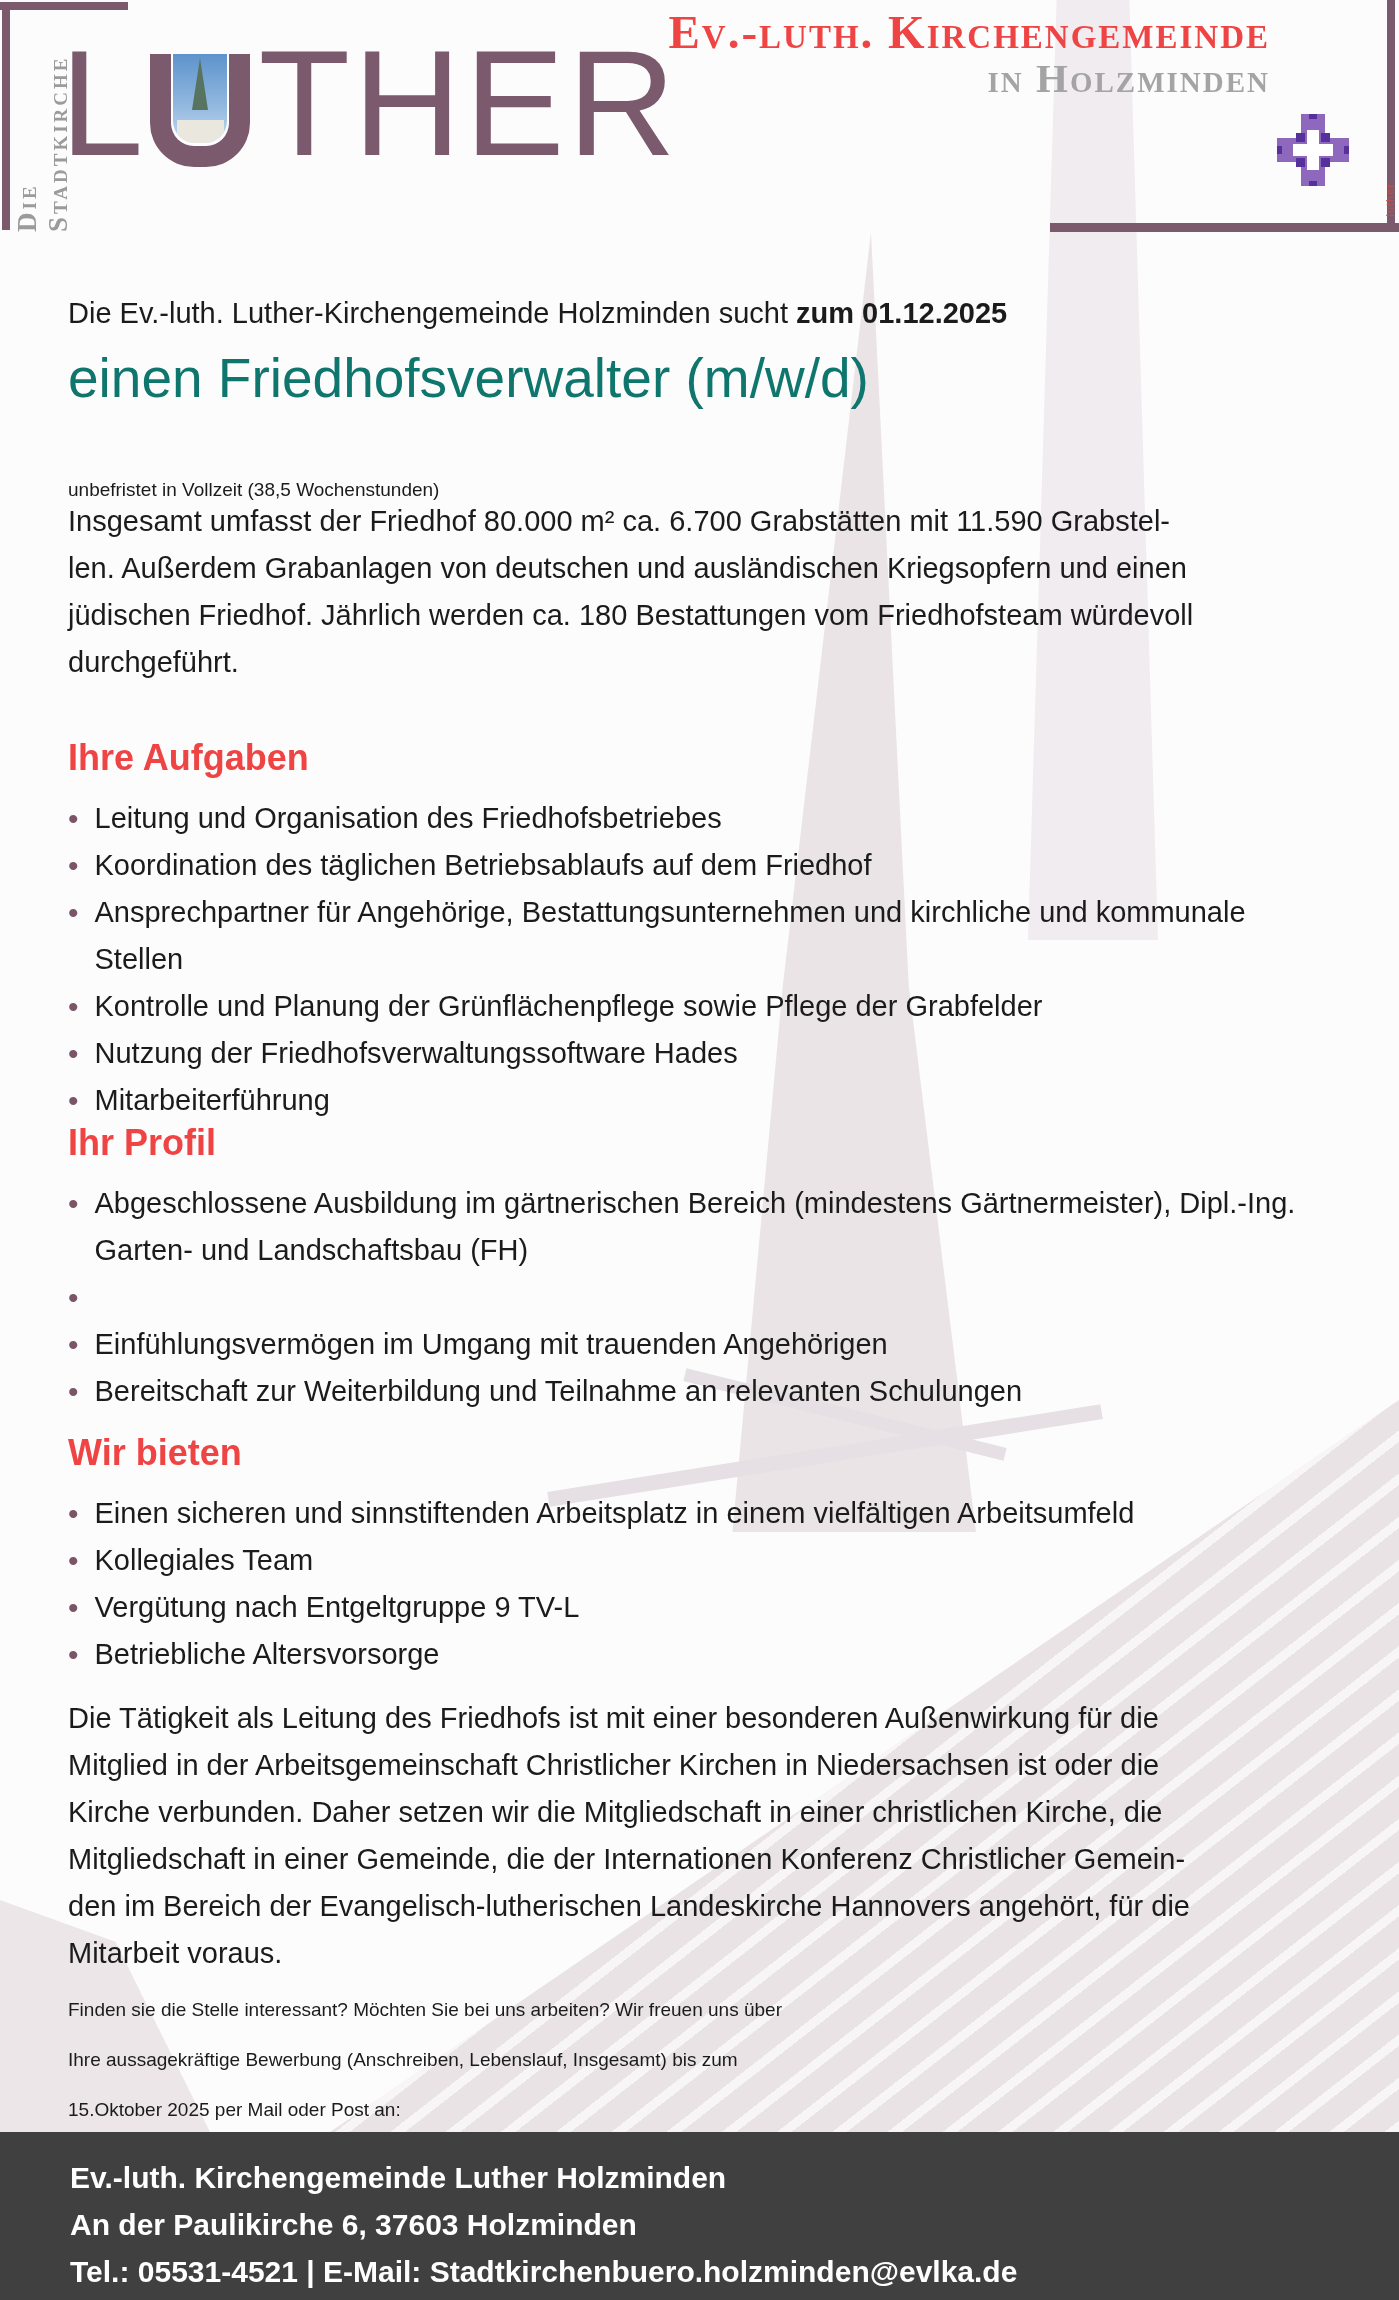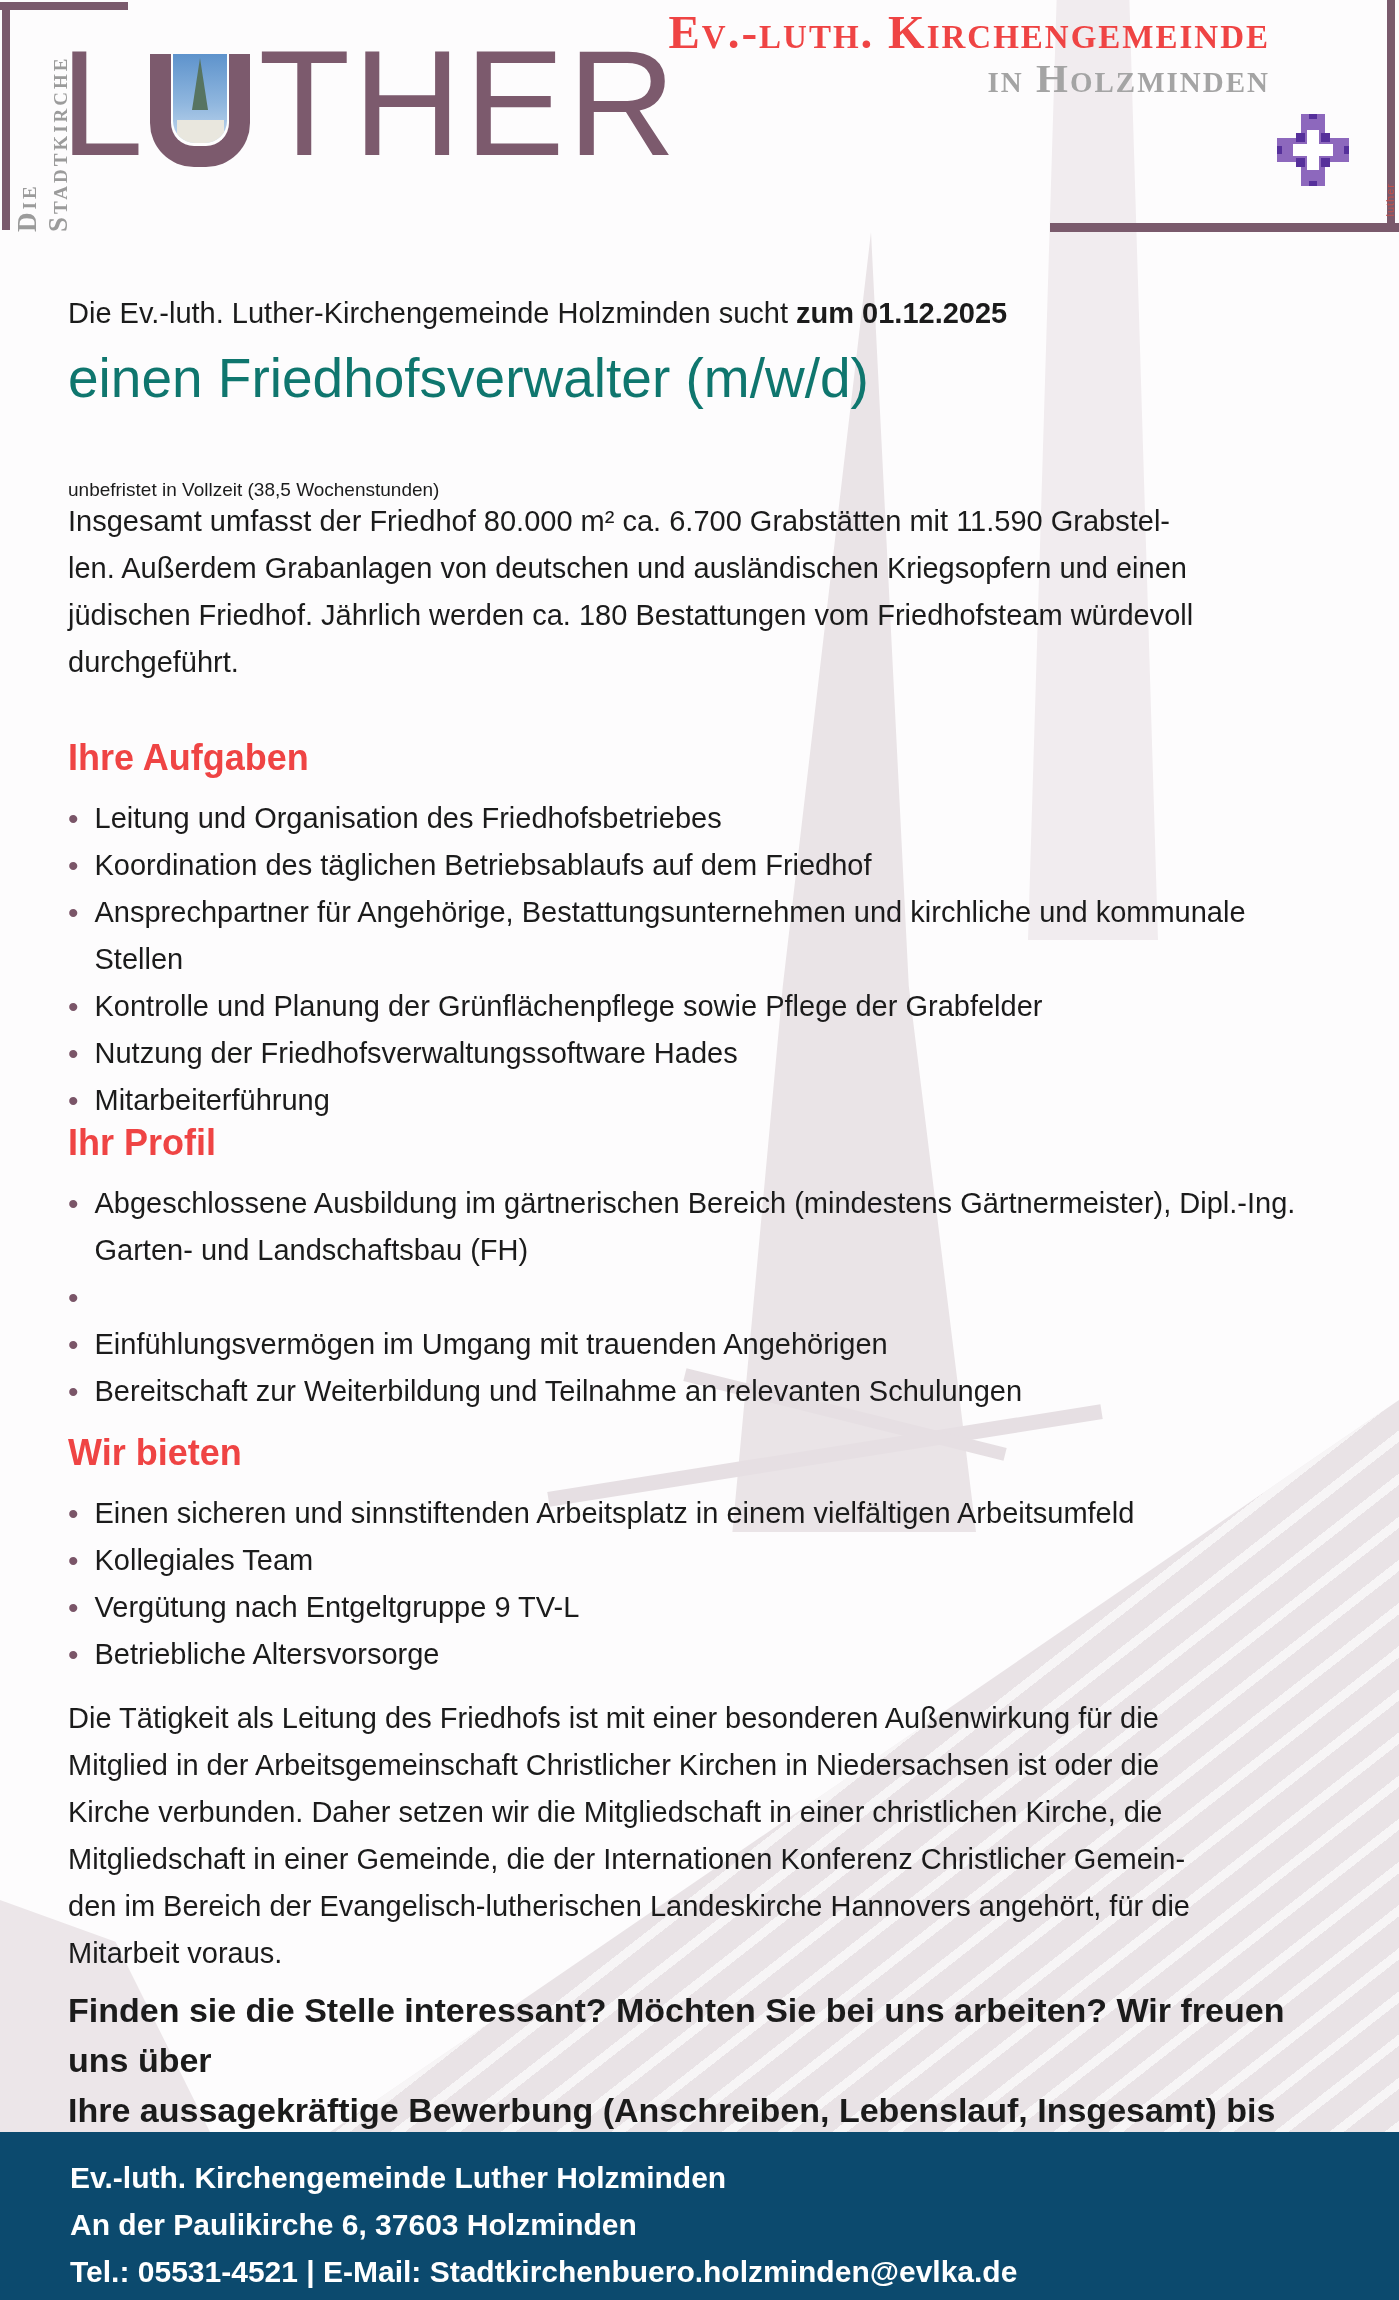--- a/index.html
+++ b/index.html
@@ -85,32 +85,32 @@
   
   .main{position:absolute;left:0;top:0;width:1399px;height:2300px;z-index:1;padding-left:48px;}
   .abs{position:absolute;left:68px;}
   .intro{top:268px;font-size:29px;}
   .intro b{font-weight:bold;}
   .job-title{top:346px;font-size:55px;font-weight:normal;color:#0f766e;letter-spacing:0;margin:0;}
   .job-subtitle{top:460px;font-size:19px;}
   .para{font-size:29px;line-height:47px;width:1250px;}
   .para-about{top:498px;}
   .para-membership{top:1695px;}
-  .cta{top:1985px;font-size:34px;font-weight:bold;line-height:50px;width:1250px;}
+  .cta{top:1985px;font-size:19px;font-weight:normal;line-height:50px;width:1250px;}
   .section-a{top:737px;}
   .section-b{top:1122px;}
   .section-c{top:1432px;}
   .section h2{margin:0 0 16px 0;font-size:36px;font-weight:bold;color:#ef4444;}
   .section ul{margin:0;padding:0;list-style:none;width:1230px;}
   .section li{display:flex;align-items:flex-start;column-gap:16px;font-size:29px;line-height:47px;}
   .bullet{color:#7a5568;font-size:30px;line-height:47px;flex:0 0 auto;}
   
   .footer{
     position:absolute;left:0;top:2132px;width:1399px;height:168px;z-index:2;
-    background:#0c4a6e;color:#ffffff;
+    background:#404040;color:#ffffff;
     font-weight:bold;font-size:30px;line-height:47px;
     padding:22px 0 0 70px;box-sizing:border-box;
   }
 </style>
 </head>
 <body>
 
 <div class="page">
 
   <div class="wm wm-streak"></div>

